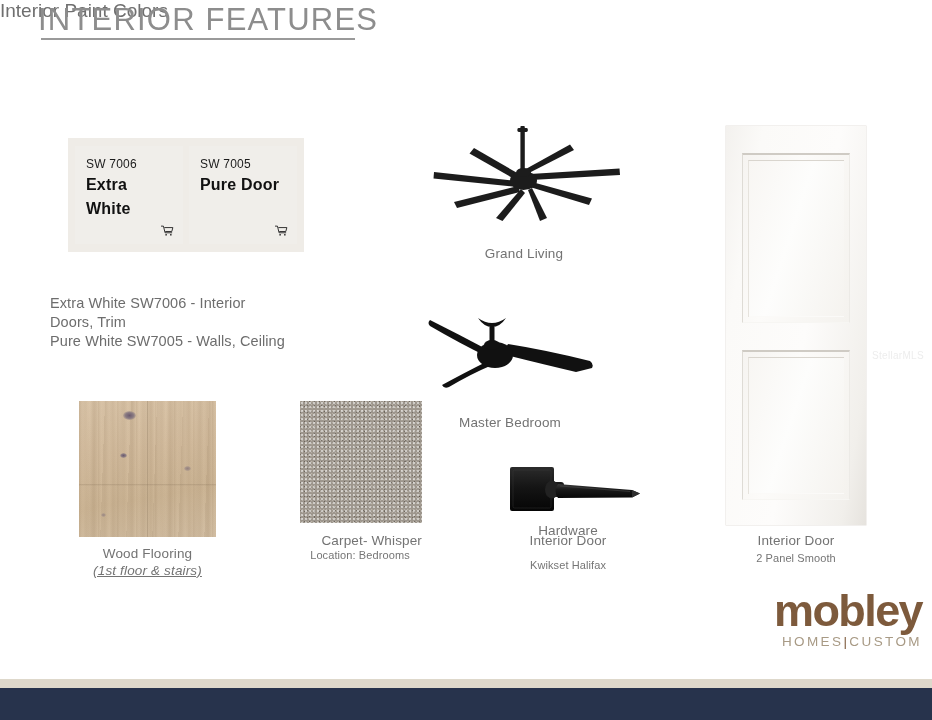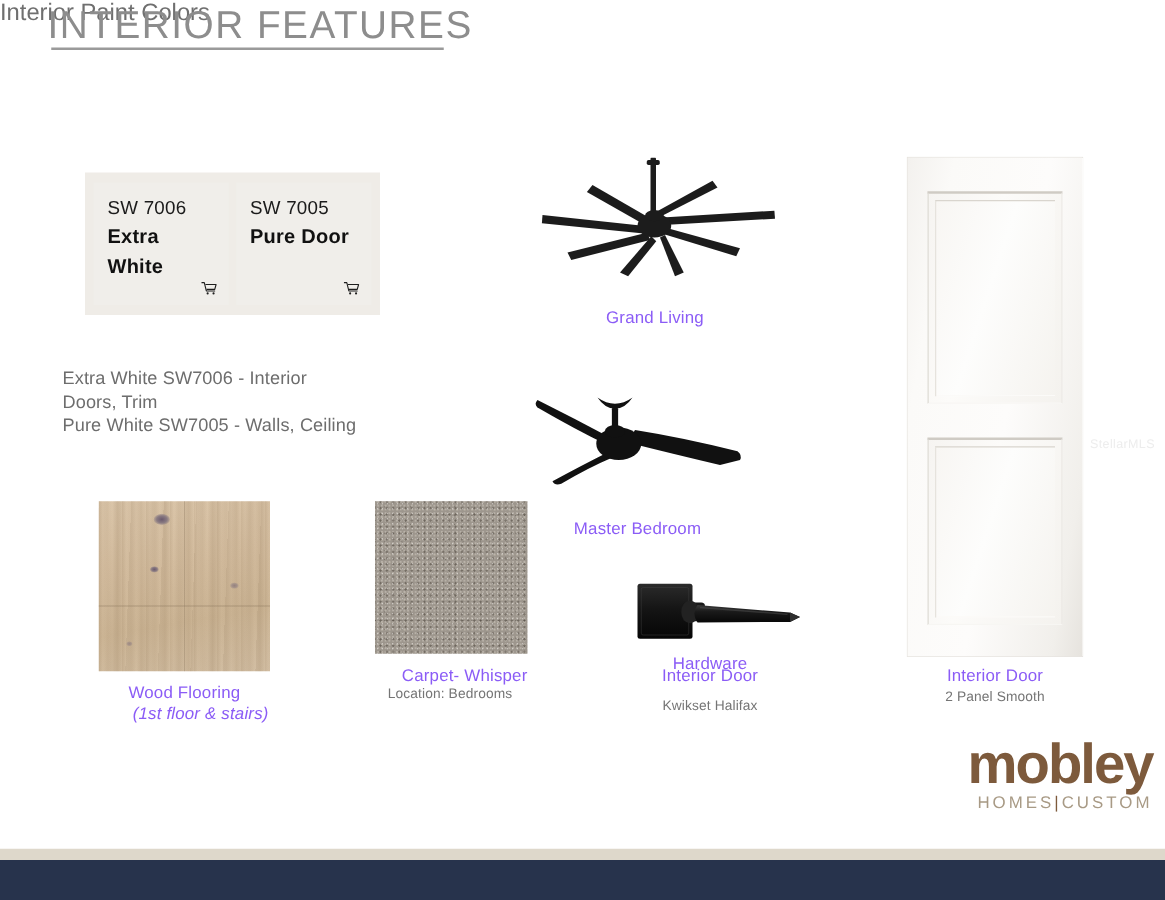--- a/index.html
+++ b/index.html
@@ -52,21 +52,21 @@
     display: flex;
     gap: 6px;
   }
   .swatch {
     position: relative;
     flex: 1;
     background: #f0eeea;
     padding: 10px 11px;
   }
   .swatch-code {
-    font-size: 15px;
+    font-size: 12px;
     color: #1b1b1b;
     letter-spacing: .2px;
     line-height: 1.45;
   }
   .swatch-name {
     font-size: 16px;
     color: #111111;
     font-weight: bold;
     letter-spacing: .2px;
     line-height: 1.5;
@@ -75,21 +75,21 @@
     position: absolute;
     right: 9px;
     bottom: 7px;
     width: 13px;
     height: 12px;
   }
 
   
   .cap {
     position: absolute;
-    color: #8b5cf6;
+    color: #737373;
     font-weight: 400;
     text-align: center;
   }
   .cap-main   { font-size: 13.5px; letter-spacing: .15px; }
   .cap-sub    { font-size: 11px;  letter-spacing: .1px;  color: #757575; }
   .cap-italic { font-style: italic; }
 
   .paint-caption {
     left: 68px; top: 271px; width: 236px;
     font-size: 19px; color: #6f6f6f; text-align: left;
@@ -125,21 +125,21 @@
       repeating-linear-gradient(92deg,
         rgba(120,96,68,.10) 0px, rgba(120,96,68,0) 9px, rgba(120,96,68,.08) 17px, rgba(120,96,68,0) 26px),
       linear-gradient(170deg, #dcc7ab 0%, #d4bd9f 38%, #cdb696 68%, #d3bfa4 100%);
   }
   .wood-knot {
     position: absolute;
     border-radius: 50%;
     background: radial-gradient(ellipse at 50% 50%, #6b5a6e 0%, #8a7b82 45%, rgba(160,140,130,0) 80%);
   }
   .cap-wood    { left: 79px; top: 546px; width: 137px; }
-  .cap-wood-2  { left: 92px; top: 563px; width: 137px; }
+  .cap-wood-2  { left: 79px; top: 563px; width: 137px; text-decoration: underline; }
 
   
   .carpet-sample {
     position: absolute;
     left: 300px; top: 401px;
     width: 122px; height: 122px;
     background-color: #9d968d;
     background-image:
       radial-gradient(rgba(255,255,255,.55) .7px, transparent .8px),
       radial-gradient(rgba(60,52,44,.50) .7px, transparent .8px),

